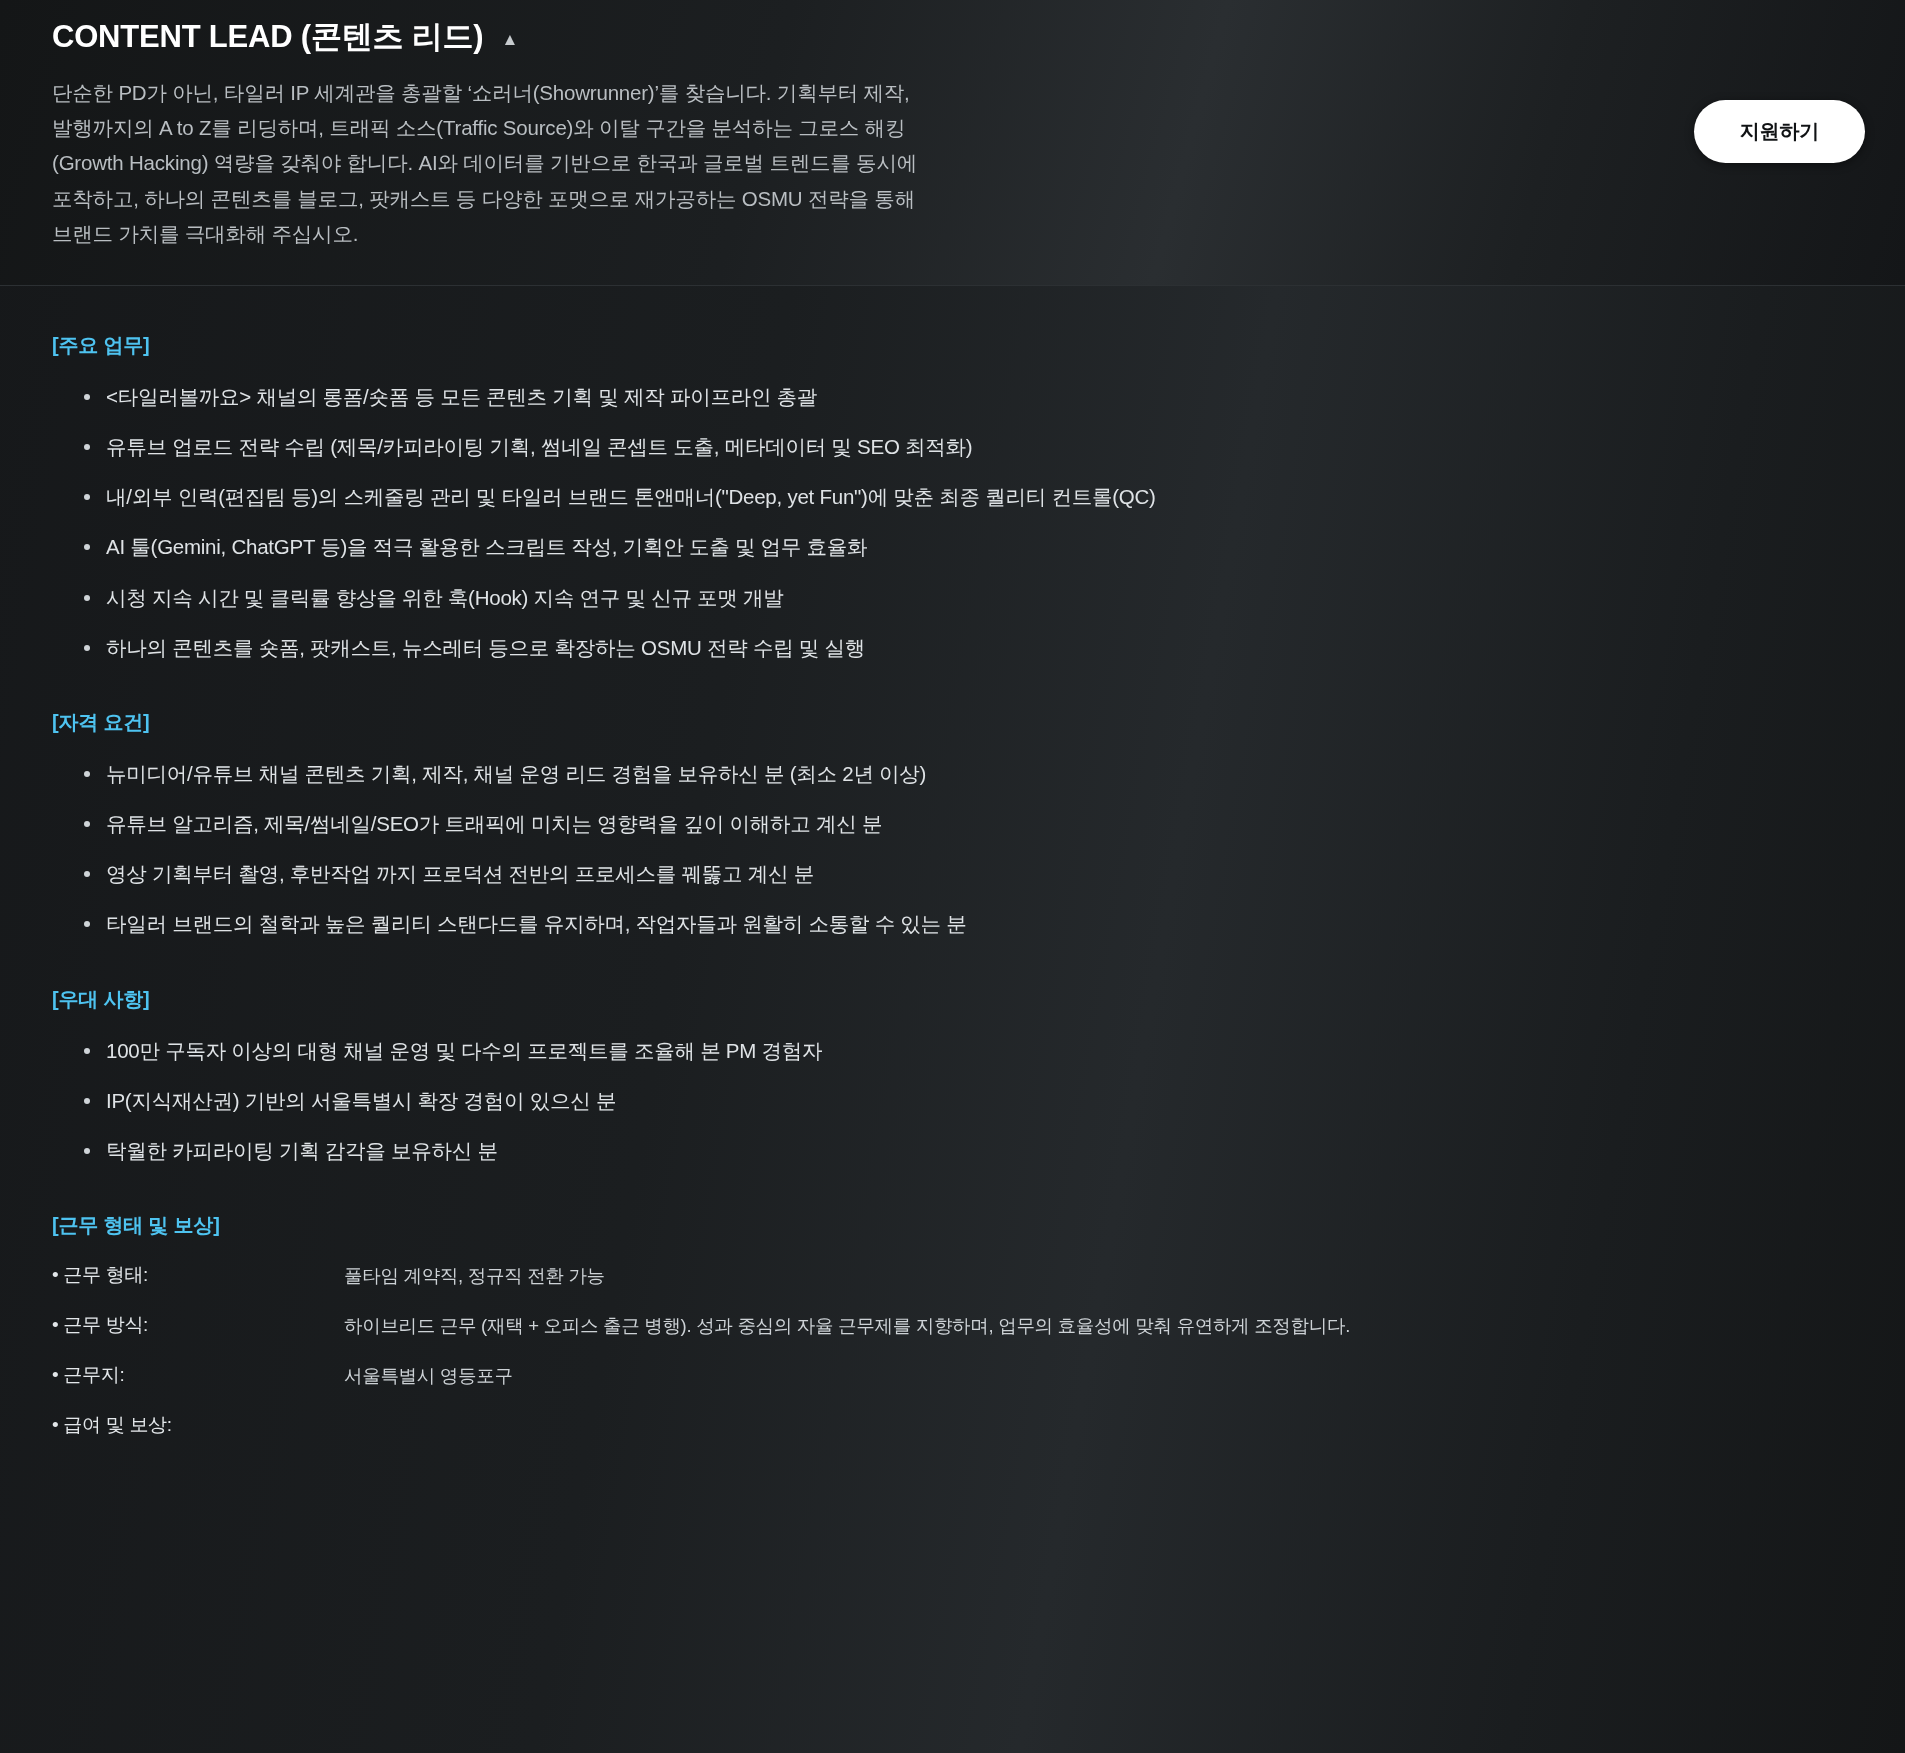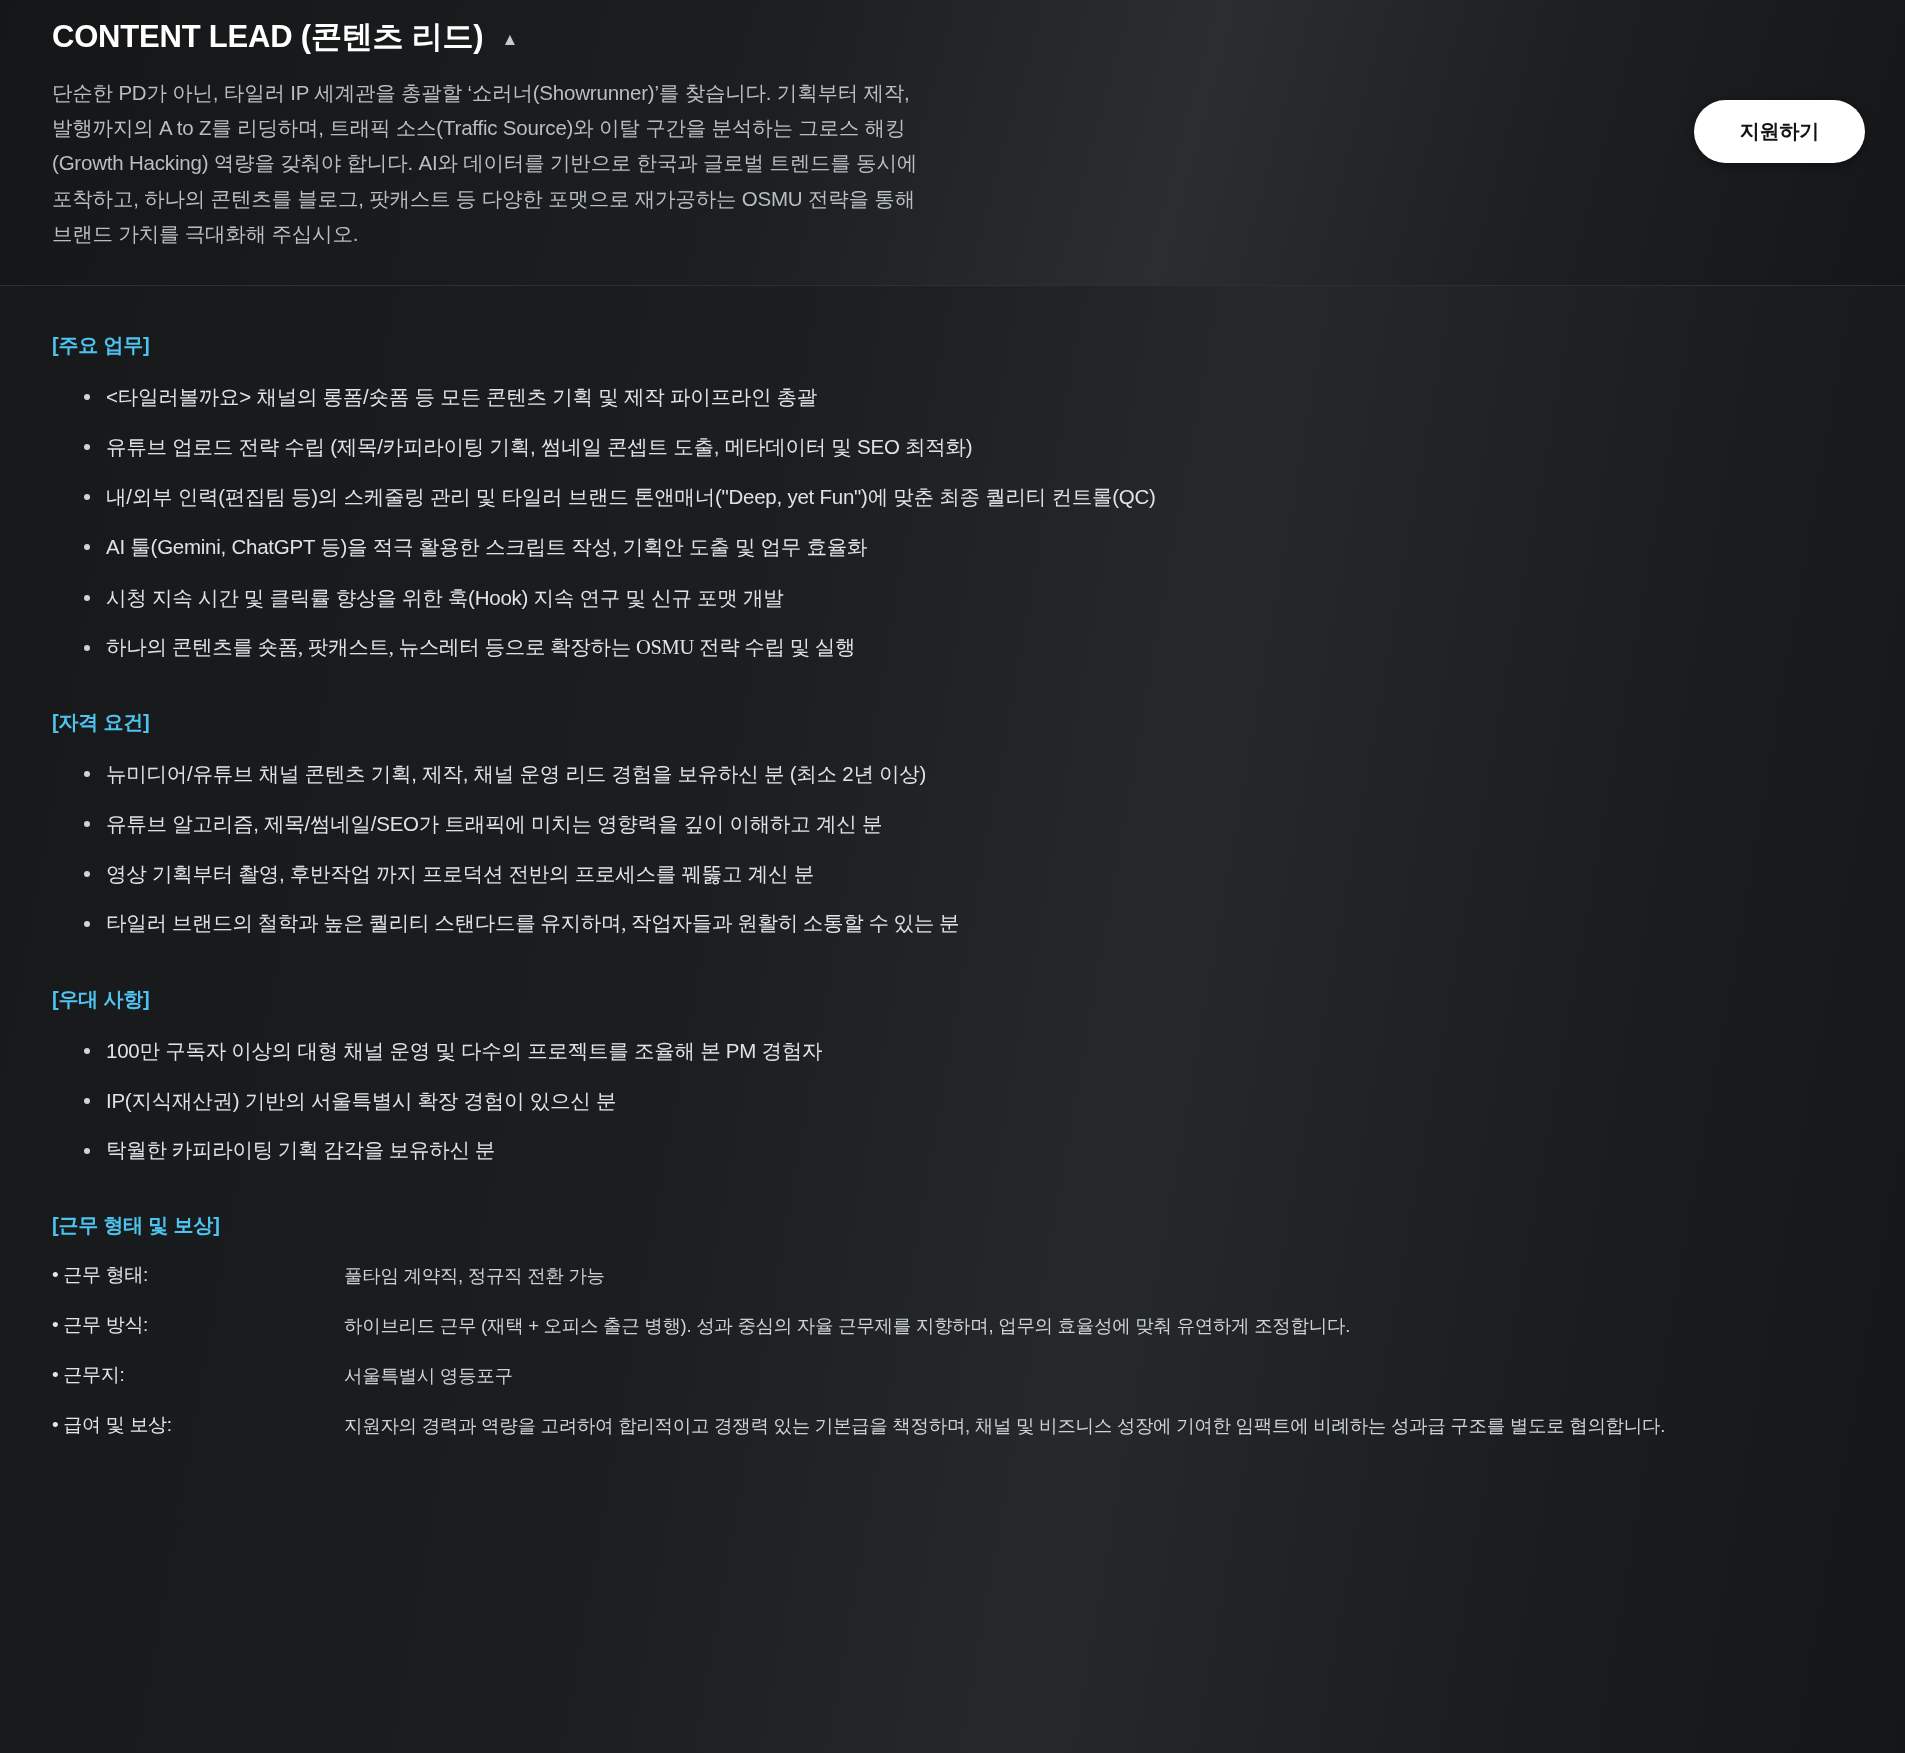--- a/index.html
+++ b/index.html
@@ -101,21 +101,21 @@
   }
   ul.bullets li {
     position: relative;
     padding-left: 36px;
     color: #dfe3e6;
     font-size: 20.5px;
     line-height: 1.52;
     letter-spacing: -0.25px;
     margin-bottom: 19px;
   }
-  ul.bullets li:last-child { margin-bottom: 0; font-family: Liberation Serif, serif; }
+  ul.bullets li:last-child { margin-bottom: 0; }
   ul.bullets li::before {
     content: "";
     position: absolute;
     left: 14px;
     top: 13px;
     width: 6px;
     height: 6px;
     border-radius: 50%;
     background: #cfd4d8;
   }
@@ -210,19 +210,18 @@
         <div class="cond-value">하이브리드 근무 (재택 + 오피스 출근 병행). 성과 중심의 자율 근무제를 지향하며, 업무의 효율성에 맞춰 유연하게 조정합니다.</div>
       </div>
 
       <div class="cond-row">
         <div class="cond-label">• 근무지:</div>
         <div class="cond-value">서울특별시 영등포구</div>
       </div>
 
       <div class="cond-row">
         <div class="cond-label">• 급여 및 보상:</div>
-        <div class="cond-value">지원자의 경력과 역량을 고려하여 합리적이고 경쟁력 있는 기본급을 책정하며, 채널 및 비즈니스 성장에 기여한 임팩트에 비례하는 성과급 구조를 별도로 협의합니다.</div>
       </div>
 
     </div>
 
   </div>
 </div>
 
 </body></html>

